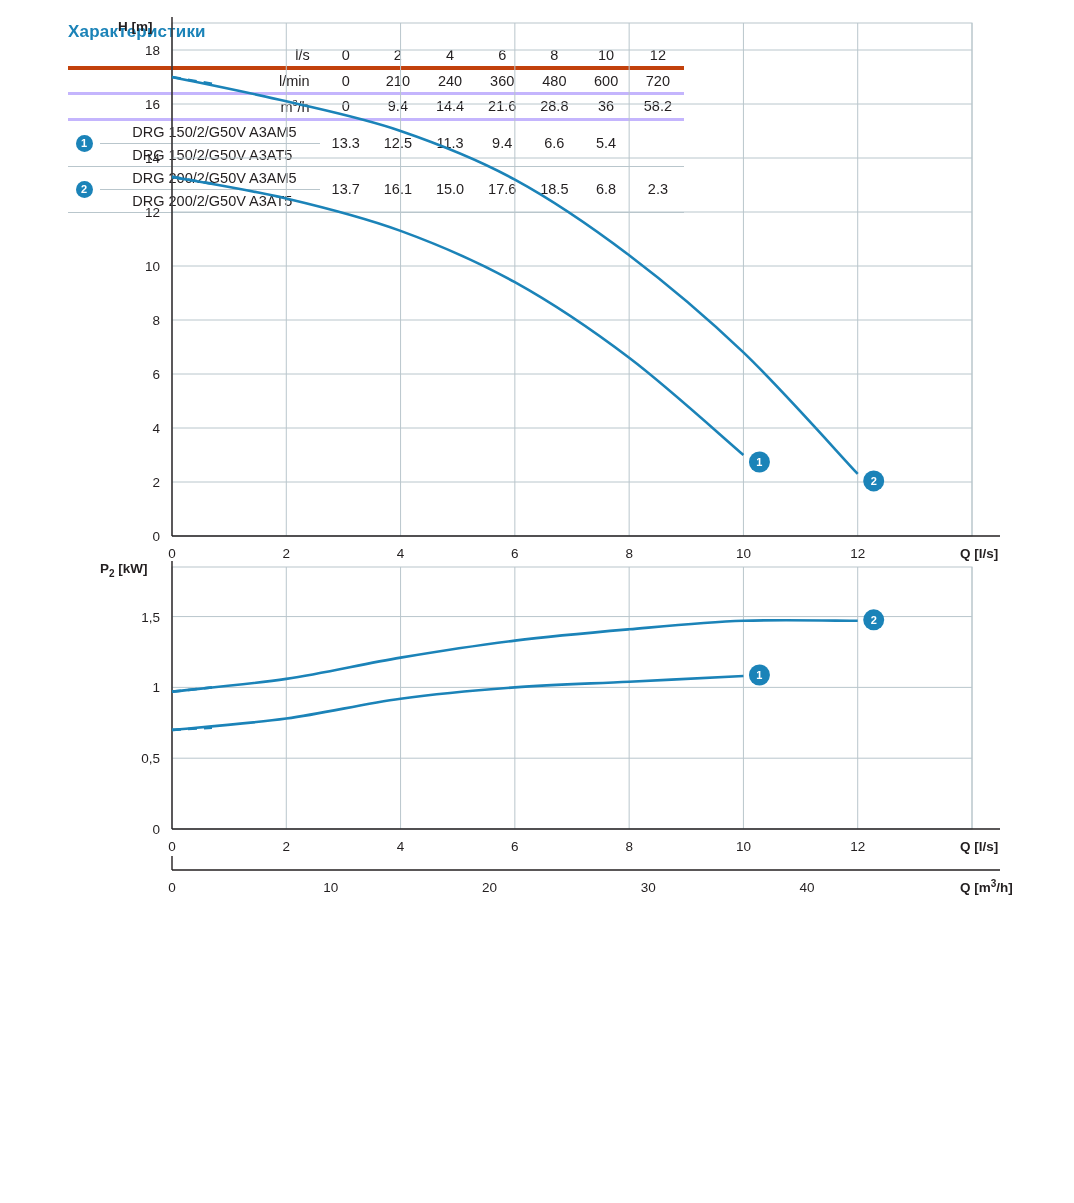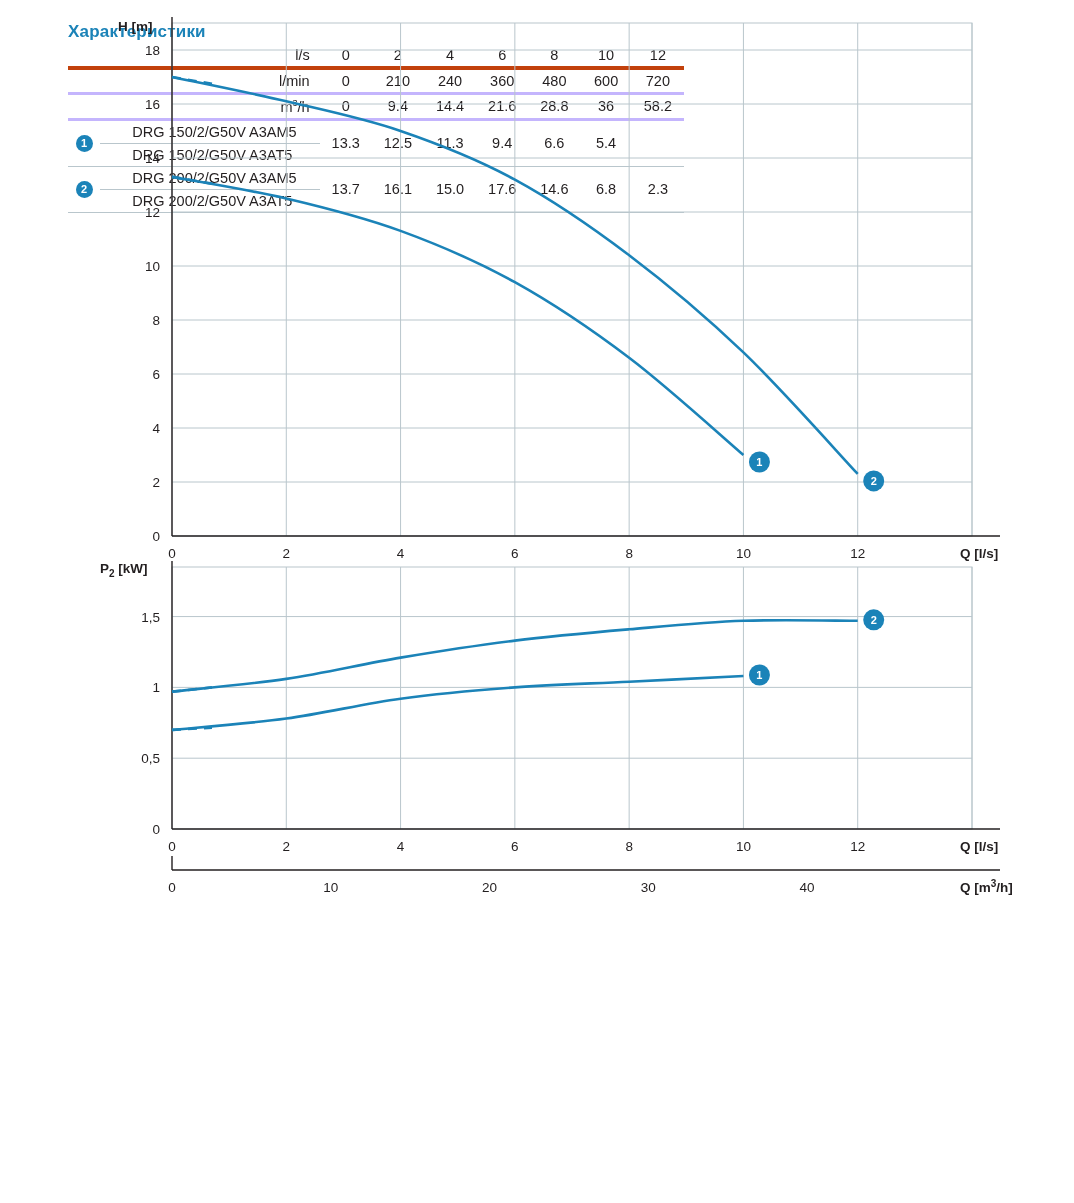--- a/index.html
+++ b/index.html
@@ -195,21 +195,21 @@
       <td class="model-cell">DRG 150/2/G50V A3AT5</td>
     </tr>
 
     <tr class="model-row-top">
       <td class="badge-cell" rowspan="2"><span class="badge">2</span></td>
       <td class="model-cell">DRG 200/2/G50V A3AM5</td>
       <td class="num" rowspan="2">13.7</td>
       <td class="num" rowspan="2">16.1</td>
       <td class="num" rowspan="2">15.0</td>
       <td class="num" rowspan="2">17.6</td>
-      <td class="num" rowspan="2">14.6</td>
+      <td class="num" rowspan="2">18.5</td>
       <td class="num" rowspan="2">6.8</td>
       <td class="num" rowspan="2">2.3</td>
     </tr>
     <tr class="model-row-bottom">
       <td class="model-cell">DRG 200/2/G50V A3AT5</td>
     </tr>
   </tbody>
 </table>
 
 <div class="chart-wrap">

